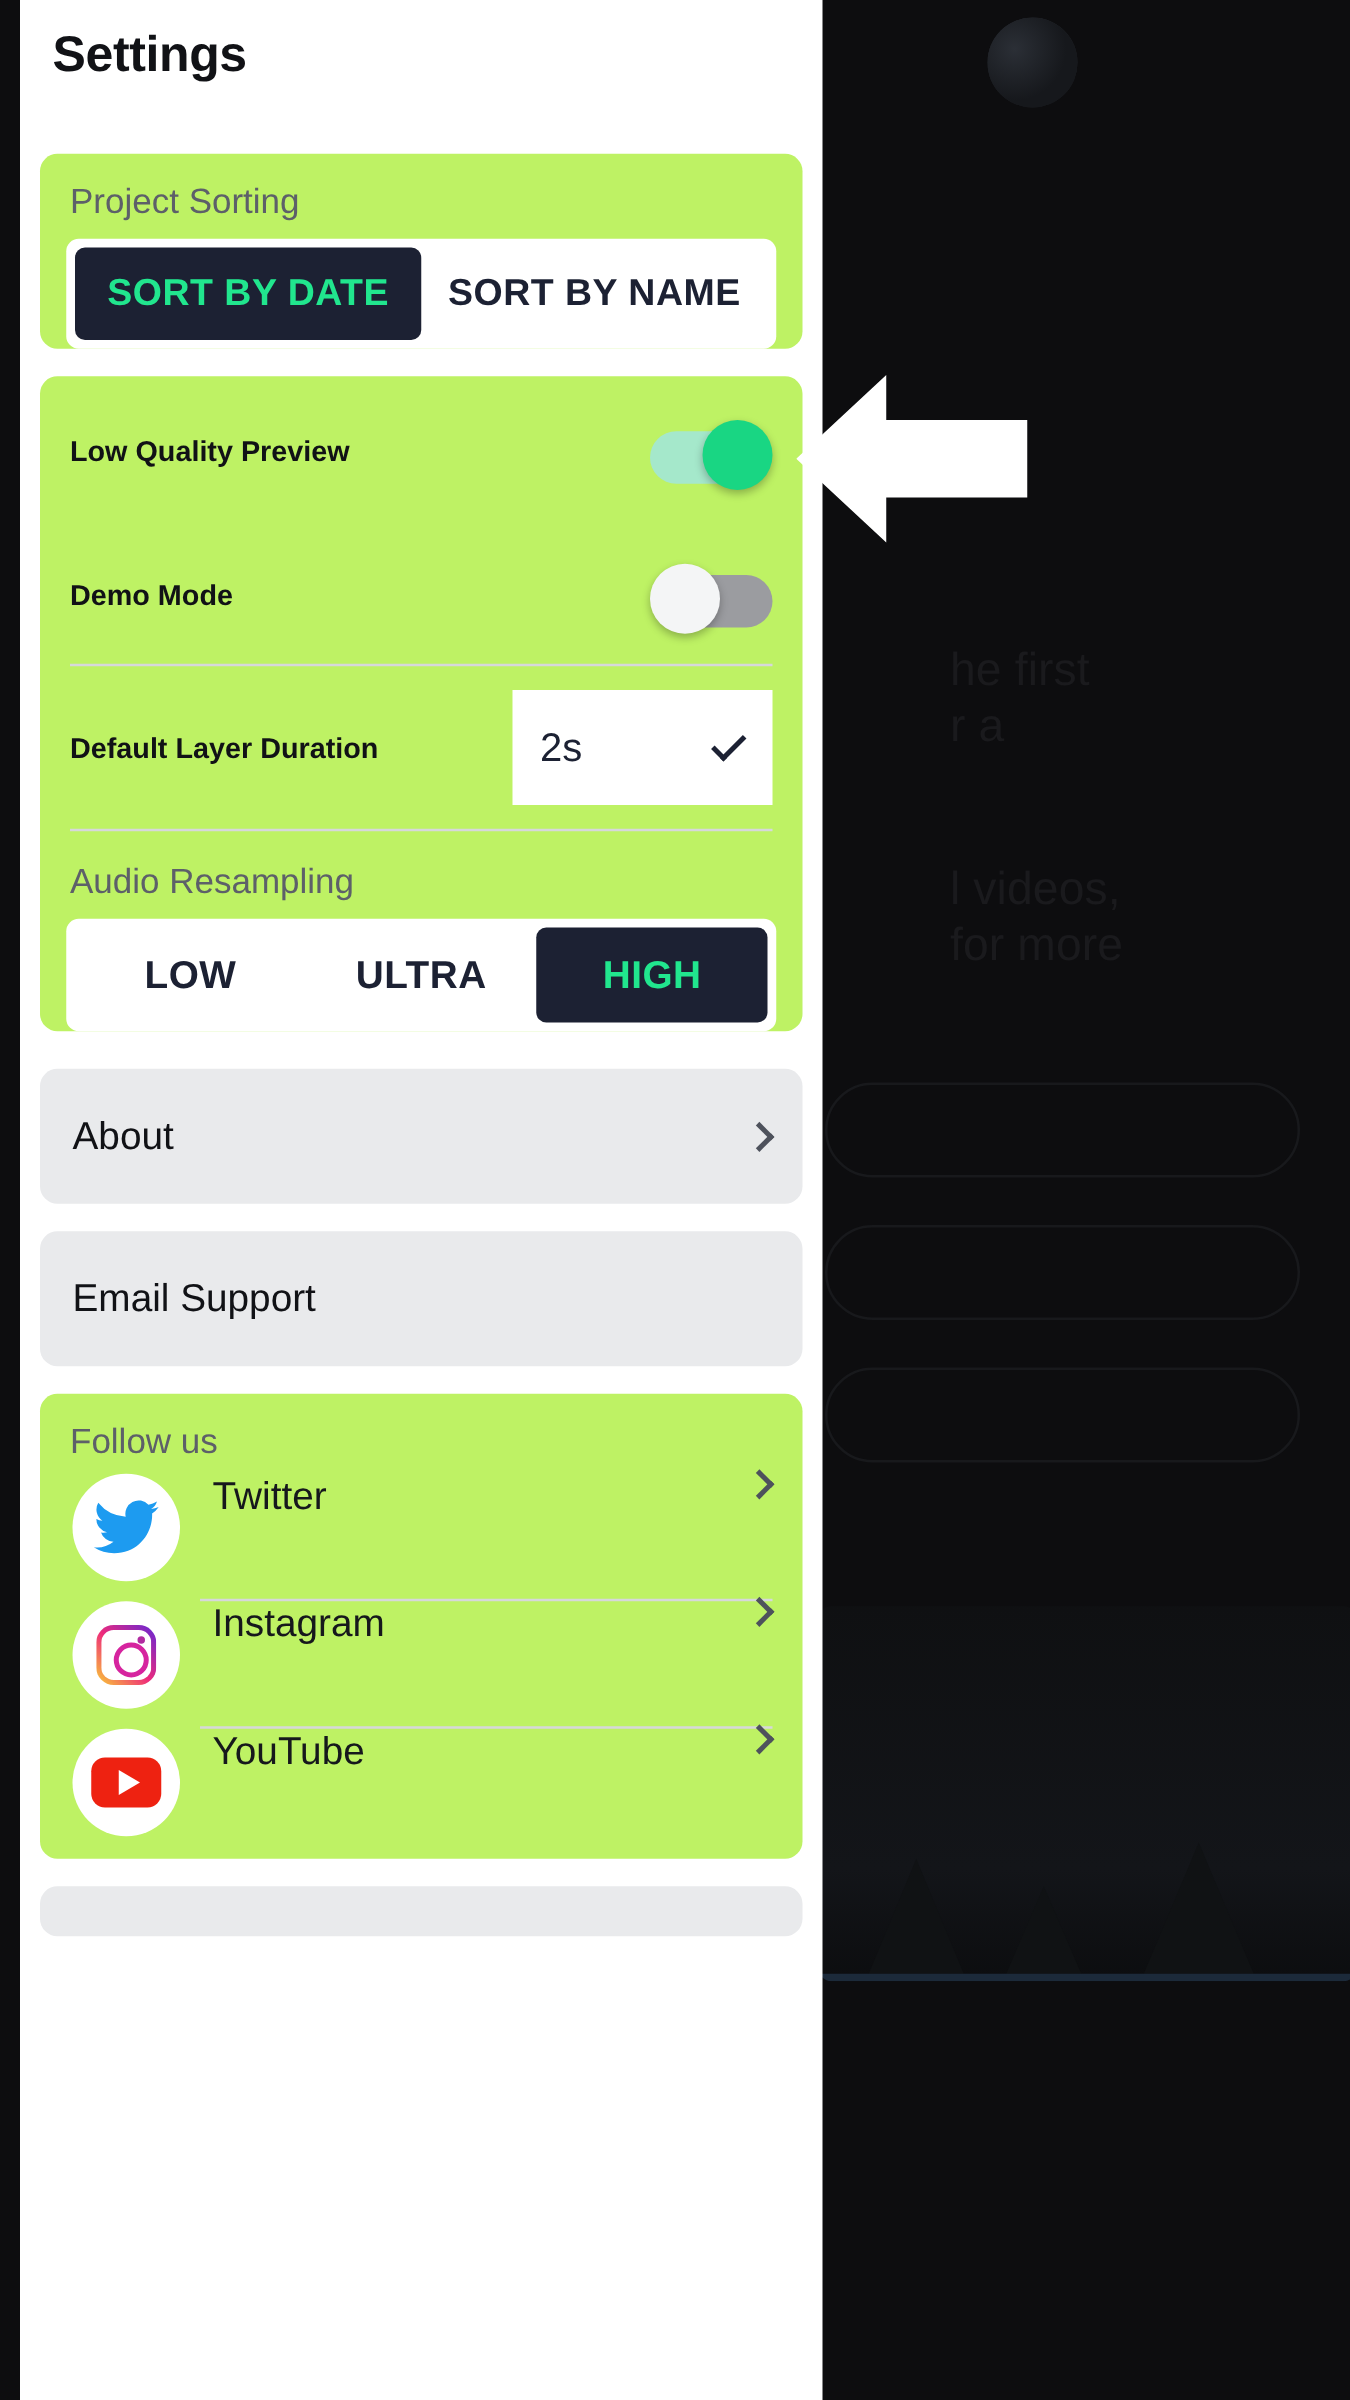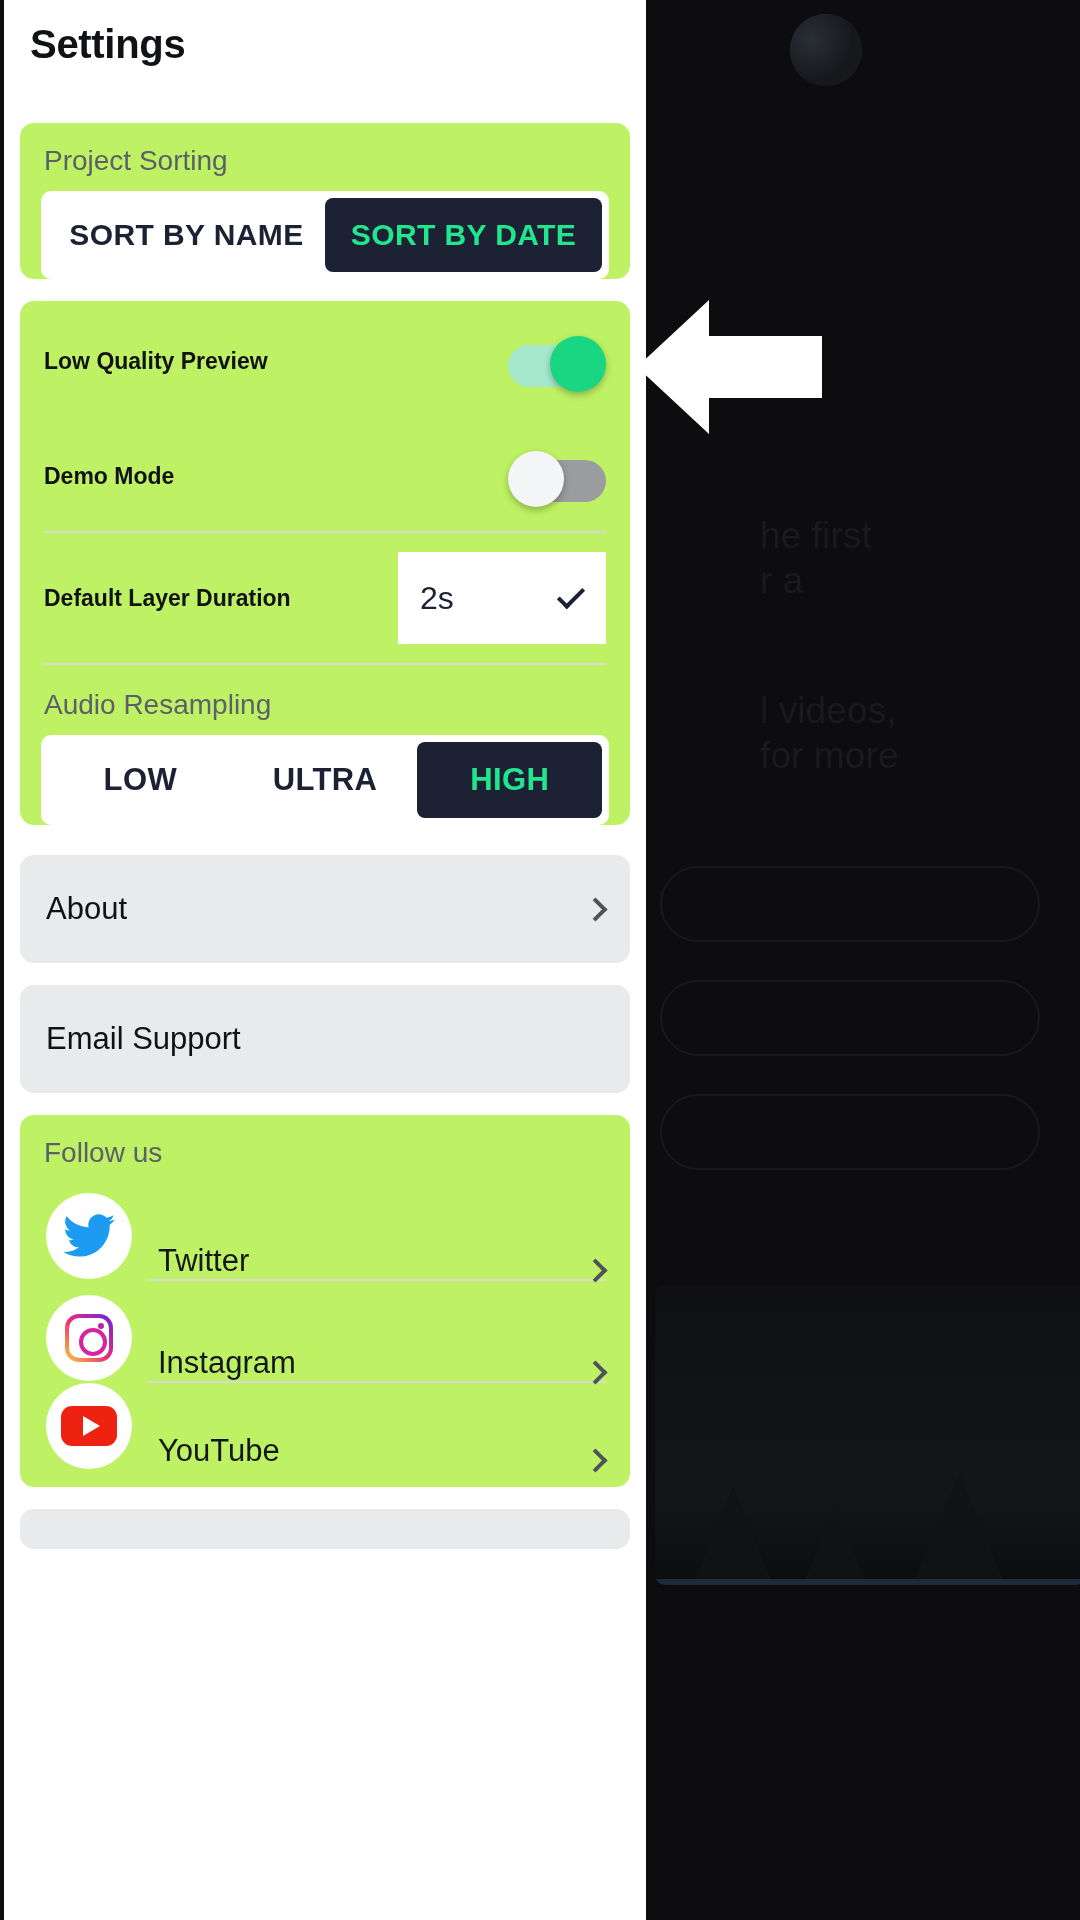--- a/index.html
+++ b/index.html
@@ -84,21 +84,21 @@
     border-right: 38px solid transparent;
     border-bottom: 92px solid #101214;
   }
   .bg-thumb-tree.t2 { left: 150px; border-left-width: 30px; border-right-width: 30px; border-bottom-width: 70px; }
   .bg-thumb-tree.t3 { left: 260px; border-left-width: 44px; border-right-width: 44px; border-bottom-width: 105px; }
 
   
   #drawer {
     position: absolute;
     top: 0;
-    left: 4px;
+    left: 16px;
     width: 642px;
     height: 1920px;
     background: #ffffff;
     overflow: hidden;
   }
 
   .drawer-title {
     font-size: 40px;
     font-weight: bold;
     color: #111216;
@@ -233,21 +233,21 @@
     display: flex;
     align-items: center;
     justify-content: space-between;
     padding: 0 26px;
   }
   .nav-card .row-label { font-weight: normal; font-size: 31px; }
 
   
   .social-row {
     display: flex;
-    align-items: flex-end;
+    align-items: flex-start;
     padding: 0 26px 0 26px;
     min-height: 100px;
   }
   .social-icon {
     width: 86px;
     height: 86px;
     border-radius: 50%;
     background: #ffffff;
     display: flex;
     align-items: center;
@@ -345,22 +345,22 @@
     </div>
   </div>
 
   <div id="drawer">
 
     <div class="drawer-title">Settings</div>
 
     <div class="card" style="margin-top:56px;">
       <div class="card-label">Project Sorting</div>
       <div class="segmented">
+        <div class="seg-item active">SORT BY DATE</div>
         <div class="seg-item">SORT BY NAME</div>
-        <div class="seg-item active">SORT BY DATE</div>
       </div>
     </div>
 
     <div class="card">
 
       <div class="row" style="min-height:120px;">
         <div class="row-label">Low Quality Preview</div>
         <div class="switch on">
           <div class="track"></div>
           <div class="thumb"></div>

